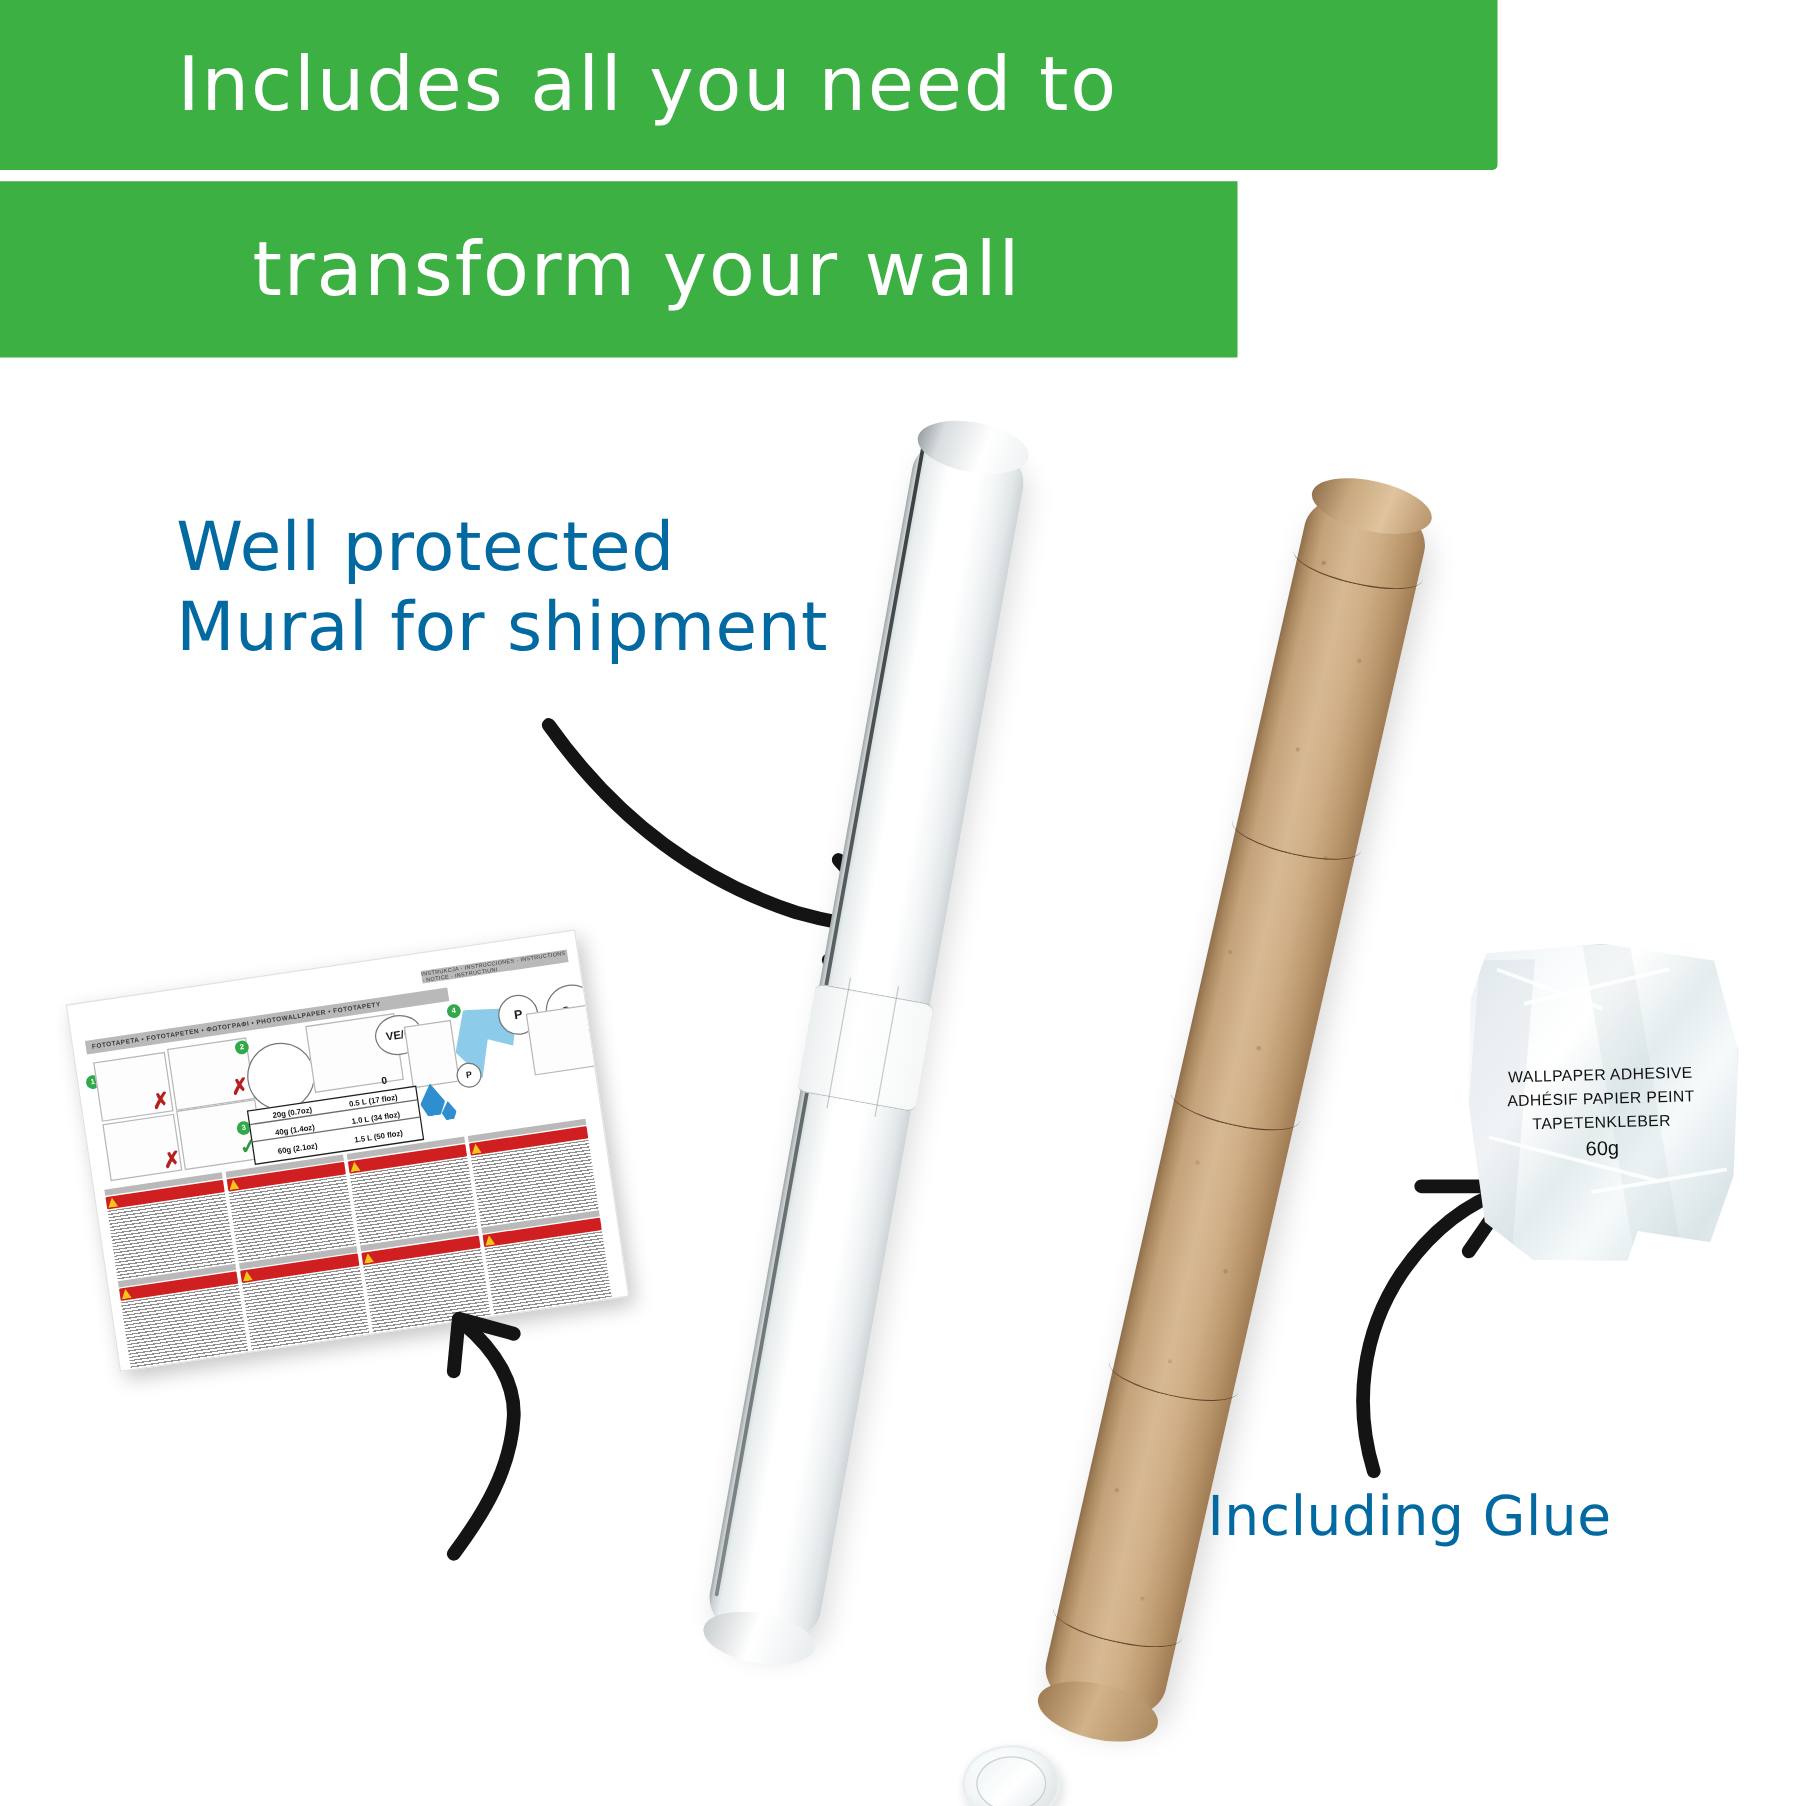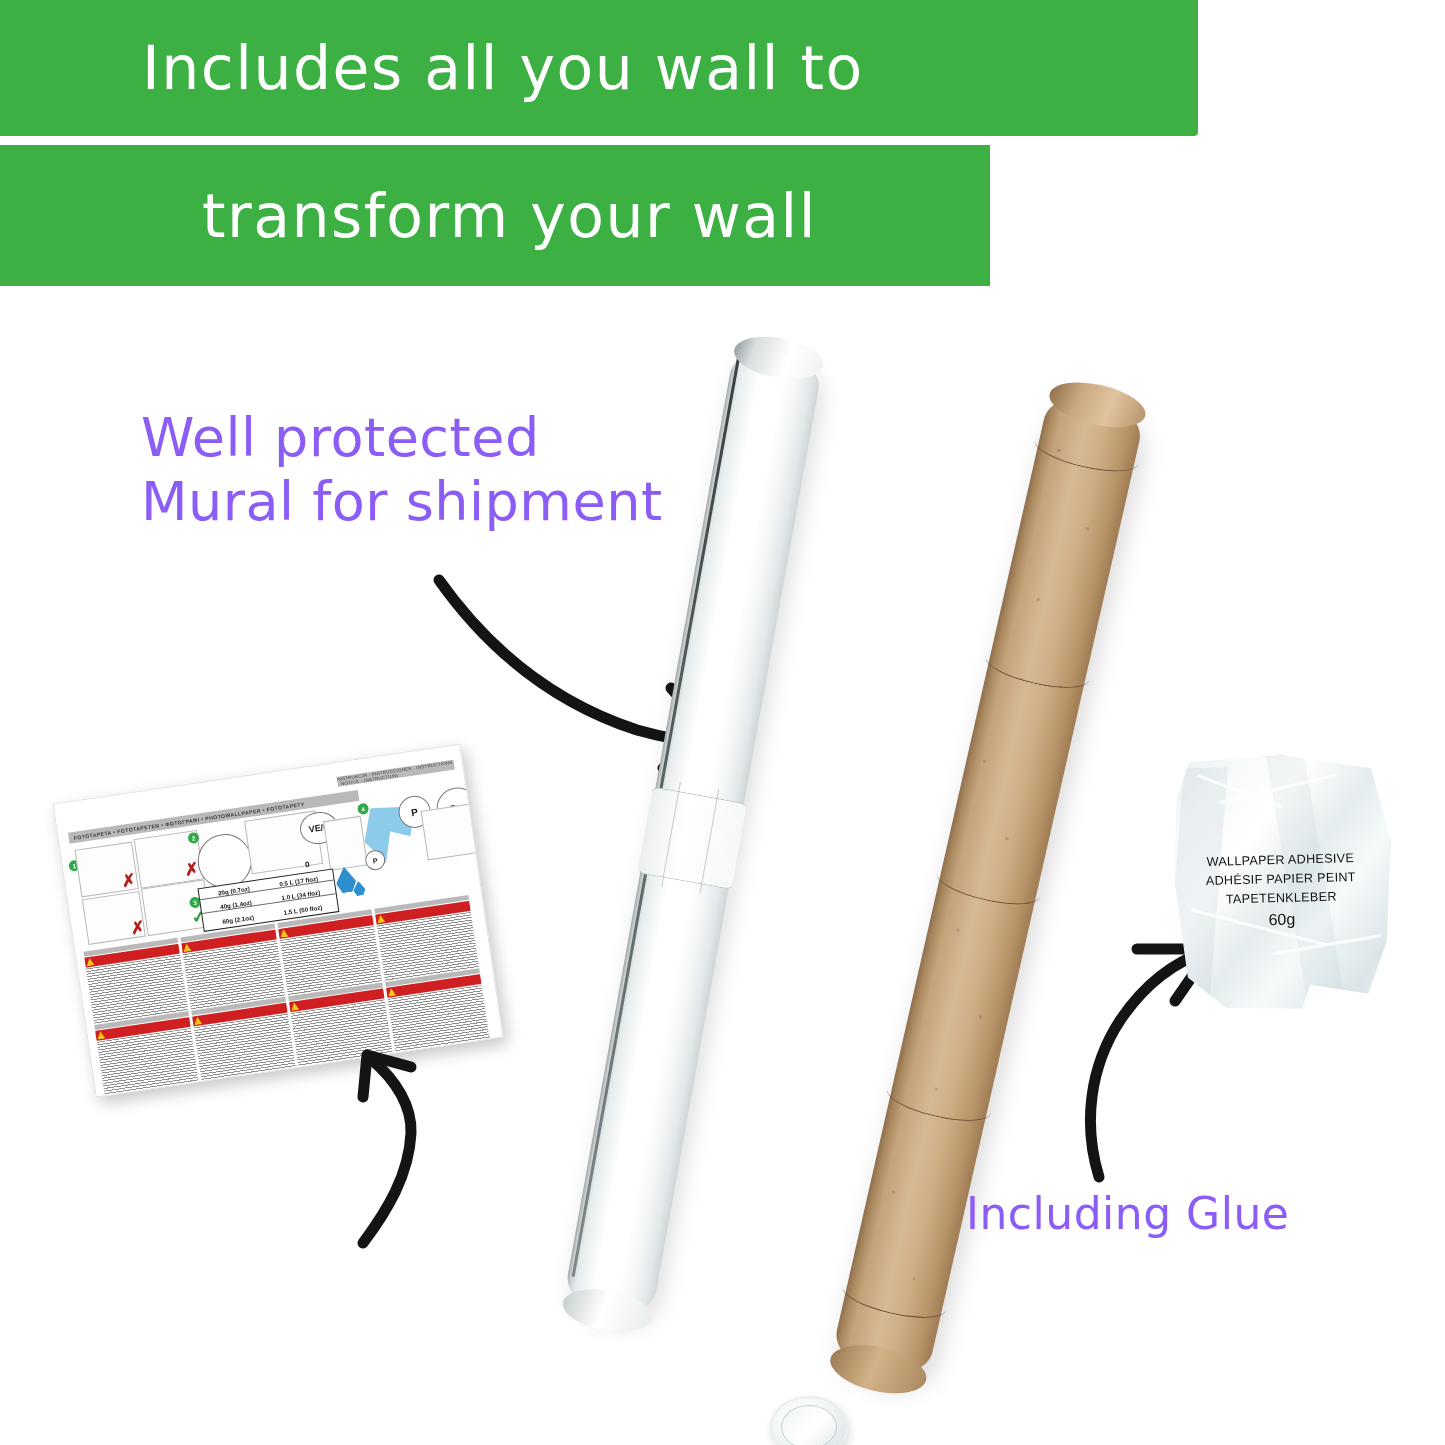--- a/index.html
+++ b/index.html
@@ -35,21 +35,21 @@
     letter-spacing:1.5px;
     white-space:nowrap;
     line-height:1;
   }
   #banner-top .banner-text{margin-left:148px;}
   #banner-bottom .banner-text{margin-left:208px;}
 
   
   .callout{
     position:absolute;
-    color:#8b5cf6;
+    color:#0369a1;
     font-family:"DejaVu Sans", sans-serif;
     font-size:54px;
     line-height:1.18;
     white-space:pre;
     letter-spacing:0.5px;
   }
   #label-protected{left:141px;top:406px;}
   #label-instructions{left:66px;top:1242px;}
   #label-glue{left:966px;top:1188px;font-size:44px;}
 
@@ -280,21 +280,21 @@
     font-family:"Liberation Sans", sans-serif;
     color:#111;font-size:16px;font-weight:400;
   }
 </style>
 </head>
 <body>
 
 <div id="stage">
 
   <div class="banner" id="banner-top">
-    <span class="banner-text">Includes all you wall to</span>
+    <span class="banner-text">Includes all you need to</span>
   </div>
   <div class="banner" id="banner-bottom">
     <span class="banner-text">transform your wall</span>
   </div>
 
   <div class="callout" id="label-protected">Well protected
 Mural for shipment</div>
 
   <div class="arrow" id="arrow-mural" style="left:425px;top:572px;">
     <svg width="330" height="215" viewBox="0 0 330 215">

